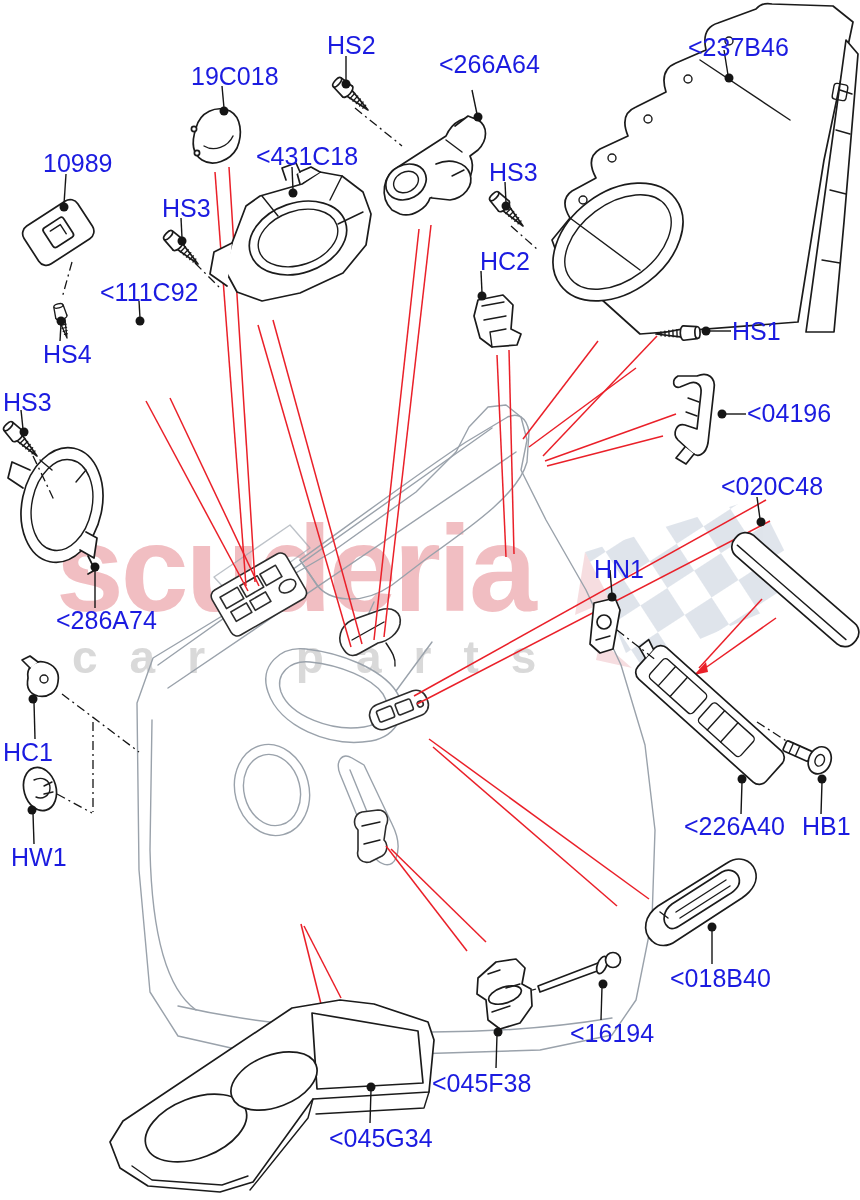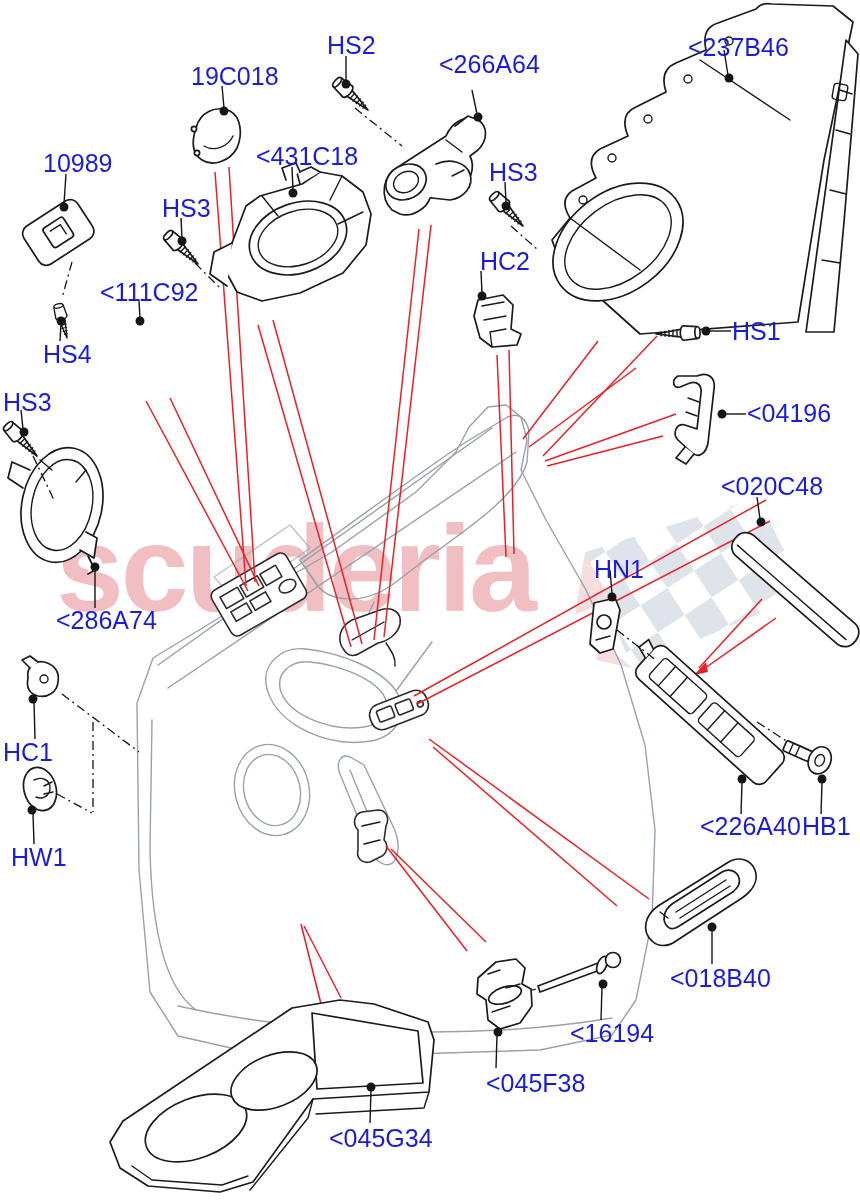--- a/index.html
+++ b/index.html
@@ -25,20 +25,21 @@
   .lead{stroke:var(--leader);stroke-width:1.4;fill:none;}
   .dash{stroke:var(--leader);stroke-width:1.3;fill:none;stroke-dasharray:9 4 2 4;}
   .dot{fill:var(--leader);stroke:none;}
 </style>
 </head>
 <body>
 
 <div id="stage">
 
   <div id="wm-brand">scuderia</div>
+  <div id="wm-sub">car parts</div>
 
   <svg width="860" height="1200" viewBox="0 0 860 1200">
     <defs>
       <pattern id="chk" width="64" height="64" patternUnits="userSpaceOnUse" patternTransform="rotate(-33 690 590)">
         <rect width="64" height="64" fill="#ffffff"></rect>
         <rect x="0" y="0" width="32" height="32" fill="var(--checker)"></rect>
         <rect x="32" y="32" width="32" height="32" fill="var(--checker)"></rect>
       </pattern>
       <g id="screw">
         <path d="M0,0 L26,-4 L26,4 Z" class="part" stroke-width="1.4"></path>
@@ -367,19 +368,19 @@
   <div class="plabel" style="left:100px;top:280px">&lt;111C92</div>
   <div class="plabel" style="left:43px;top:342px">HS4</div>
   <div class="plabel" style="left:732px;top:319px">HS1</div>
   <div class="plabel" style="left:3px;top:390px">HS3</div>
   <div class="plabel" style="left:747px;top:401px">&lt;04196</div>
   <div class="plabel" style="left:721px;top:474px">&lt;020C48</div>
   <div class="plabel" style="left:594px;top:557px">HN1</div>
   <div class="plabel" style="left:56px;top:608px">&lt;286A74</div>
   <div class="plabel" style="left:3px;top:740px">HC1</div>
   <div class="plabel" style="left:11px;top:845px">HW1</div>
-  <div class="plabel" style="left:700px;top:814px">&lt;226A40</div>
+  <div class="plabel" style="left:684px;top:814px">&lt;226A40</div>
   <div class="plabel" style="left:802px;top:814px">HB1</div>
   <div class="plabel" style="left:670px;top:966px">&lt;018B40</div>
   <div class="plabel" style="left:570px;top:1021px">&lt;16194</div>
-  <div class="plabel" style="left:486px;top:1071px">&lt;045F38</div>
+  <div class="plabel" style="left:432px;top:1071px">&lt;045F38</div>
   <div class="plabel" style="left:329px;top:1126px">&lt;045G34</div>
 </div>
 
 </body></html>

